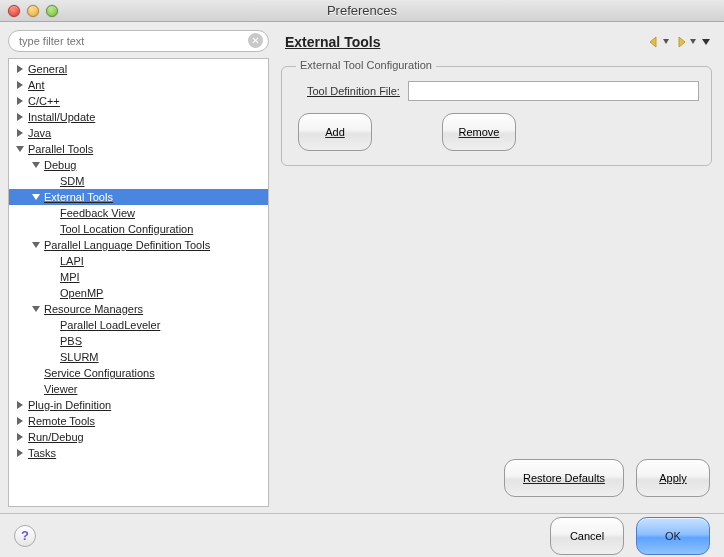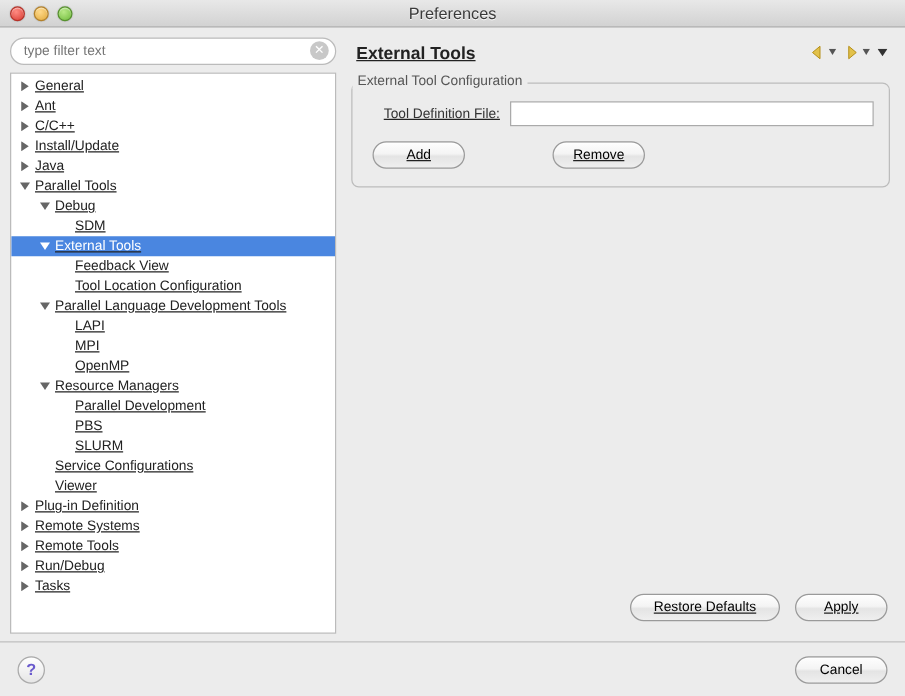--- a/index.html
+++ b/index.html
@@ -120,21 +120,21 @@
   .groupbox {
     border: 1px solid #bcbcbc;
     border-radius: 6px;
     background: #ececec;
     padding: 14px 12px 14px 12px;
     position: relative;
     margin-top: 6px;
   }
   .group-label {
     position: absolute;
-    top: -8px; left: 0;
+    top: -8px; left: 14px;
     background: #ececec;
     padding: 0 4px;
     color: #555;
     font-size: 11px;
   }
   .field-row {
     display: flex; align-items: center; gap: 8px;
     margin-bottom: 12px;
   }
   .field-row label { color: #333; margin-left: 13px; }
@@ -143,21 +143,21 @@
     height: 20px;
     border: 1px solid #aaa;
     background: #fff;
     padding: 2px 4px;
     font-size: 11px;
   }
   .btn-row { display: flex; gap: 70px; padding-left: 4px; }
 
   .aqua-btn {
     min-width: 74px;
-    height: 22px;
+    height: 38px;
     border: 1px solid #9a9a9a;
     border-radius: 11px;
     background: linear-gradient(#fefefe, #f4f4f4 45%, #e4e4e4 55%, #efefef);
     font-size: 11px;
     padding: 0 14px;
     cursor: default;
     box-shadow: 0 1px 0 rgba(255,255,255,0.6) inset;
   }
   .aqua-btn.primary {
     border-color: #4a7dd0;
@@ -298,21 +298,21 @@
           <span class="disclosure"></span>
           <span class="tree-label">Tool Location Configuration</span>
         </div>
         <div class="tree-row">
           <span class="indent" style="width: 20px;"></span>
           <span class="disclosure">
             <svg width="8" height="8">
               <path d="M0 1 L8 1 L4 7 Z"></path>
             </svg>
           </span>
-          <span class="tree-label">Parallel Language Development Tools</span>
+          <span class="tree-label">Parallel Language Definition Tools</span>
         </div>
         <div class="tree-row">
           <span class="indent" style="width: 36px;"></span>
           <span class="disclosure"></span>
           <span class="tree-label">LAPI</span>
         </div>
         <div class="tree-row">
           <span class="indent" style="width: 36px;"></span>
           <span class="disclosure"></span>
           <span class="tree-label">MPI</span>
@@ -327,21 +327,21 @@
           <span class="disclosure">
             <svg width="8" height="8">
               <path d="M0 1 L8 1 L4 7 Z"></path>
             </svg>
           </span>
           <span class="tree-label">Resource Managers</span>
         </div>
         <div class="tree-row">
           <span class="indent" style="width: 36px;"></span>
           <span class="disclosure"></span>
-          <span class="tree-label">Parallel Development</span>
+          <span class="tree-label">Parallel LoadLeveler</span>
         </div>
         <div class="tree-row">
           <span class="indent" style="width: 36px;"></span>
           <span class="disclosure"></span>
           <span class="tree-label">PBS</span>
         </div>
         <div class="tree-row">
           <span class="indent" style="width: 36px;"></span>
           <span class="disclosure"></span>
           <span class="tree-label">SLURM</span>
@@ -357,29 +357,20 @@
           <span class="tree-label">Viewer</span>
         </div>
         <div class="tree-row">
           <span class="indent" style="width: 4px;"></span>
           <span class="disclosure">
             <svg width="8" height="8">
               <path d="M1 0 L7 4 L1 8 Z"></path>
             </svg>
           </span>
           <span class="tree-label">Plug-in Definition</span>
-        </div>
-        <div class="tree-row">
-          <span class="indent" style="width: 4px;"></span>
-          <span class="disclosure">
-            <svg width="8" height="8">
-              <path d="M1 0 L7 4 L1 8 Z"></path>
-            </svg>
-          </span>
-          <span class="tree-label">Remote Systems</span>
         </div>
         <div class="tree-row">
           <span class="indent" style="width: 4px;"></span>
           <span class="disclosure">
             <svg width="8" height="8">
               <path d="M1 0 L7 4 L1 8 Z"></path>
             </svg>
           </span>
           <span class="tree-label">Remote Tools</span>
         </div>
@@ -448,14 +439,15 @@
       <button class="aqua-btn" style="min-width:120px">Restore Defaults</button>
       <button class="aqua-btn">Apply</button>
     </div>
   </div>
 </div>
 
 <div class="bottom-bar">
   <div class="help-icon">?</div>
   <div class="bottom-buttons">
     <button class="aqua-btn">Cancel</button>
+    <button class="aqua-btn primary">OK</button>
   </div>
 </div>
 
 </body></html>

